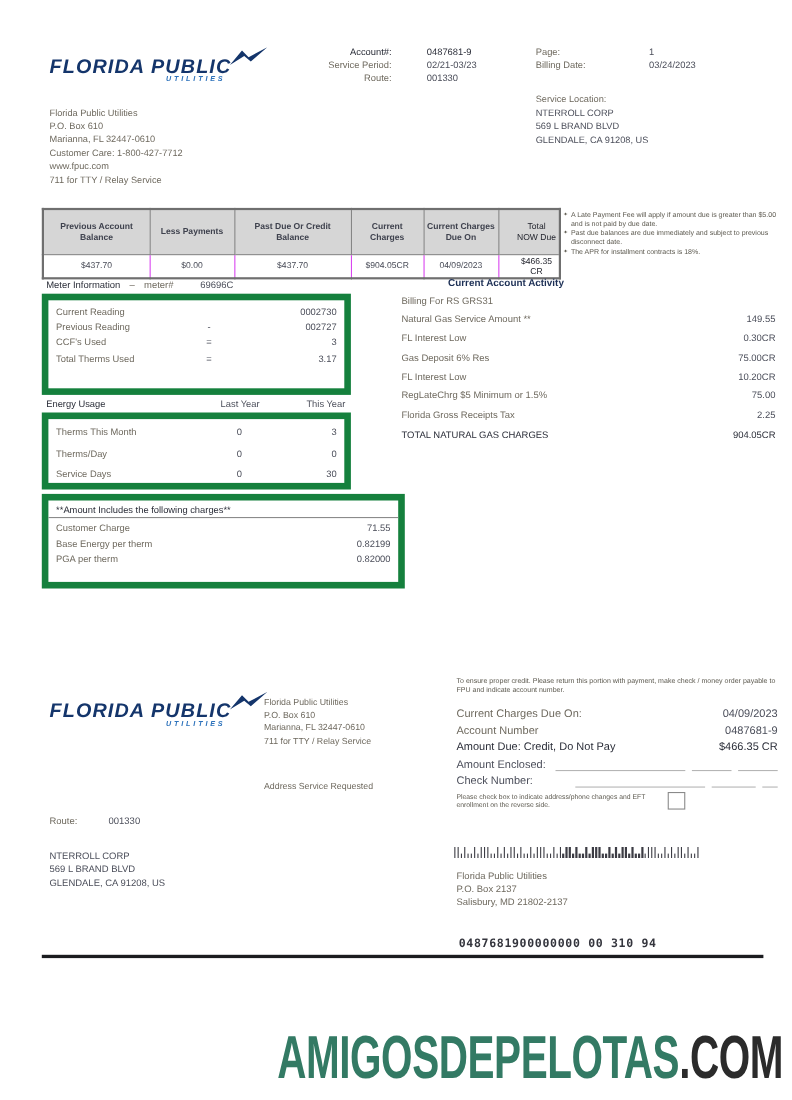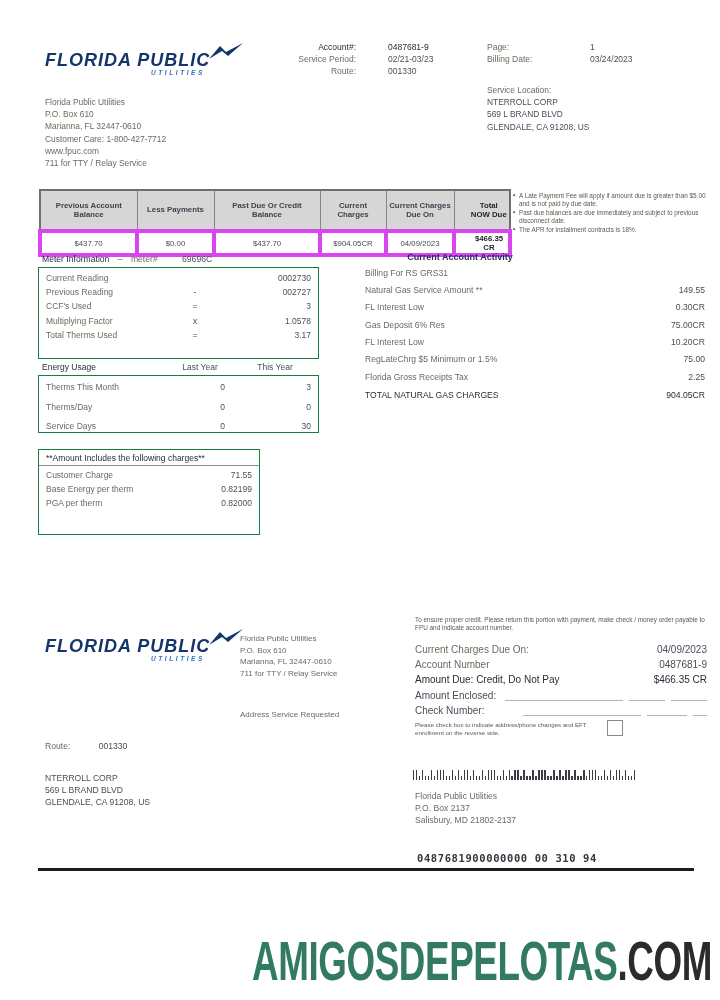--- a/index.html
+++ b/index.html
@@ -23,37 +23,37 @@
   
   .kv { display:grid; font-size:8.5px; line-height:12px; }
   .kv .k { text-align:right; }
   .kv2 .k { text-align:left; }
   .addr { font-size:8.4px; line-height:12.2px; }
 
   
   .baltable { border-collapse:collapse; table-layout:fixed; font-size:7.8px; border:2px solid #6f6f6f; }
   .baltable th { background:#d6d6d6; border:1px solid #858585; font-weight:bold; color:#3f424e;
                  text-align:center; vertical-align:middle; height:41px; line-height:9.5px; padding:1px 2px; }
-  .baltable td { border:4px solid #d946ef; text-align:center; color:#474a56; height:15px; padding:1px 2px; }
-  .baltable .strongcell { color:#23252e; font-weight:bold;padding-left:16px; }
+  .baltable td { border:1px solid #d946ef; text-align:center; color:#474a56; height:15px; padding:1px 2px; }
+  .baltable .strongcell { color:#23252e; font-weight:normal;padding-left:16px; }
 
   
   .notes { list-style:none; font-size:6.4px; line-height:7.9px; color:#5c594f; }
   .notes li { position:relative; padding-left:7px; margin-bottom:1px; }
   .notes li::before { content:"✦"; position:absolute; left:0; top:0; font-size:5px; }
 
   
-  .box { border:1px solid #15803d; background:#fff; }
+  .box { border:6px solid #15803d; background:#fff; }
   .mrow { display:grid; grid-template-columns:1fr 48px 92px; font-size:8.5px; line-height:14.2px; padding:0 7px; }
   .mrow .op { text-align:center; color:#4b4e5a; }
   .mrow .num { text-align:right; }
   .erow { display:grid; grid-template-columns:1fr 64px 86px; font-size:8.5px; line-height:19.5px; padding:0 7px; }
   .erow .num { text-align:right; }
   .ehead { display:grid; grid-template-columns:1fr 72px 78px; font-size:8.5px; }
-  .ehead .num { text-align:center; }
+  .ehead .num { text-align:right; }
   .crow { display:flex; justify-content:space-between; font-size:8.5px; line-height:14.2px; padding:0 7px; }
 
   
   .arow { display:flex; justify-content:space-between; font-size:8.6px; line-height:17.2px; }
 
   
   .smallprint { font-size:6.4px; line-height:8.2px; color:#5c594f; }
   .frow { display:flex; justify-content:space-between; font-size:10px; line-height:15.2px; }
   .linegrp { display:flex; gap:6px; align-items:flex-end; padding-bottom:2px; }
   .seg { border-bottom:1px solid #b5b5b5; height:8px; display:inline-block; }
@@ -172,55 +172,50 @@
       <span class="muted">Previous Reading</span>
       <span class="op">-</span>
       <span class="num val">002727</span>
     </div>
     <div class="mrow">
       <span class="muted">CCF's Used</span>
       <span class="op">=</span>
       <span class="num val">3</span>
     </div>
     <div class="mrow">
-      <span class="muted">Multiplying Factor</span>
-      <span class="op">x</span>
-      <span class="num val">1.0578</span>
-    </div>
-    <div class="mrow">
       <span class="muted">Total Therms Used</span>
       <span class="op">=</span>
       <span class="num val">3.17</span>
     </div>
   </div>
 
   <div class="abs ehead" style="left:42px;top:362px;width:272px;">
     <span class="strong">Energy Usage</span>
     <span class="num val">Last Year</span>
     <span class="num val">This Year</span>
   </div>
-  <div class="abs box" style="left:38px;top:375px;width:281px;height:58px;padding-top:2px;">
+  <div class="abs box" style="left:38px;top:375px;width:281px;height:70px;padding-top:2px;">
     <div class="erow">
       <span class="muted">Therms This Month</span>
       <span class="num val">0</span>
       <span class="num val">3</span>
     </div>
     <div class="erow">
       <span class="muted">Therms/Day</span>
       <span class="num val">0</span>
       <span class="num val">0</span>
     </div>
     <div class="erow">
       <span class="muted">Service Days</span>
       <span class="num val">0</span>
       <span class="num val">30</span>
     </div>
   </div>
 
-  <div class="abs box" style="left:38px;top:449px;width:222px;height:86px;">
+  <div class="abs box" style="left:38px;top:449px;width:330px;height:86px;">
     <div class="strong" style="font-size:8.5px;padding:3px 7px 2px;border-bottom:1px solid #8b8b8b;">**Amount Includes the following charges**</div>
     <div style="padding-top:2px;">
       <div class="crow">
         <span class="muted">Customer Charge</span>
         <span class="val">71.55</span>
       </div>
       <div class="crow">
         <span class="muted">Base Energy per therm</span>
         <span class="val">0.82199</span>
       </div>

